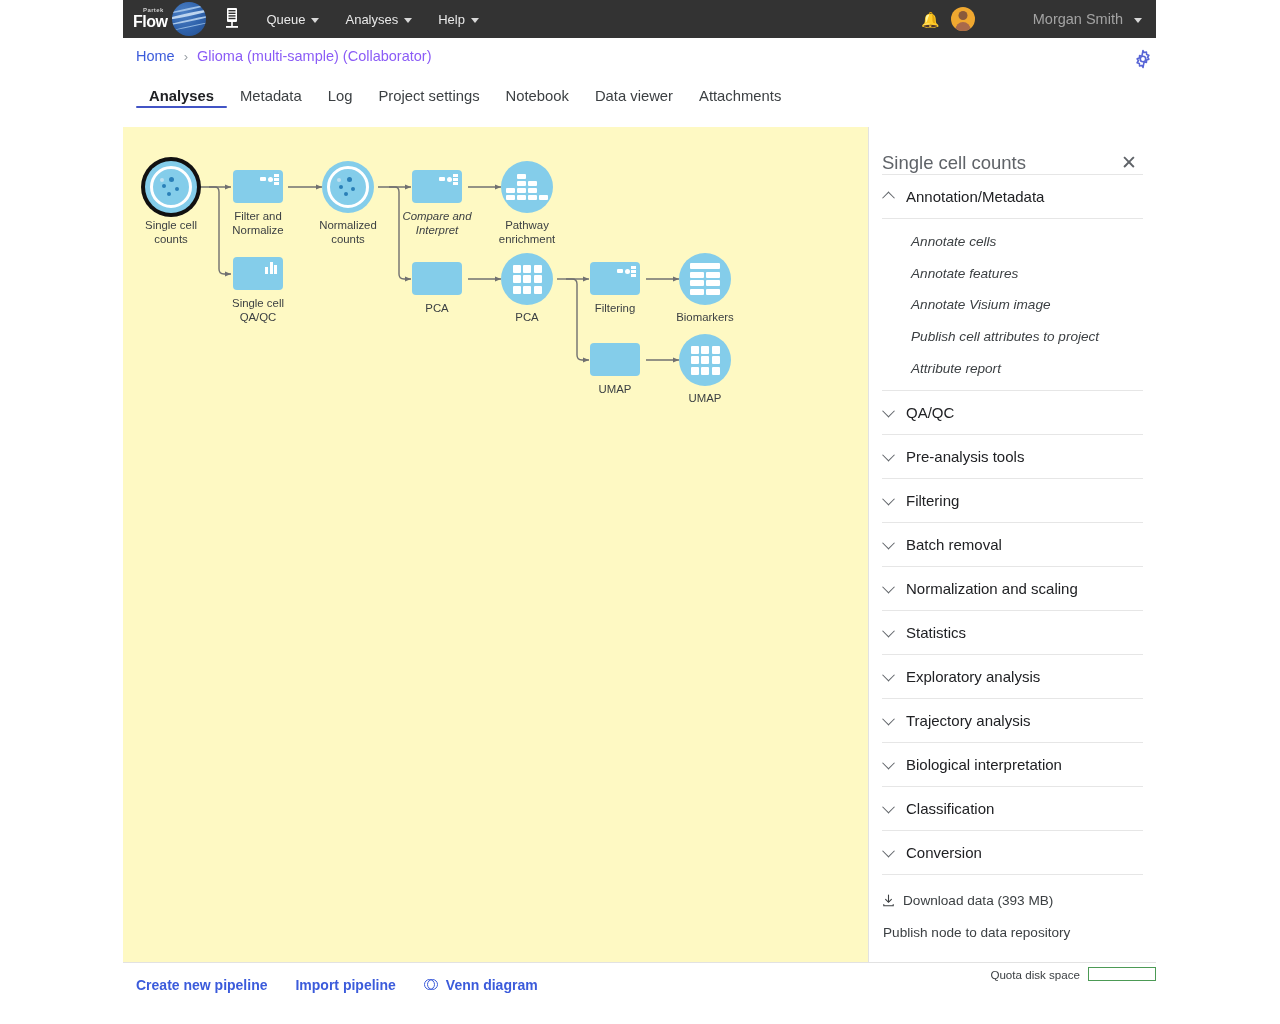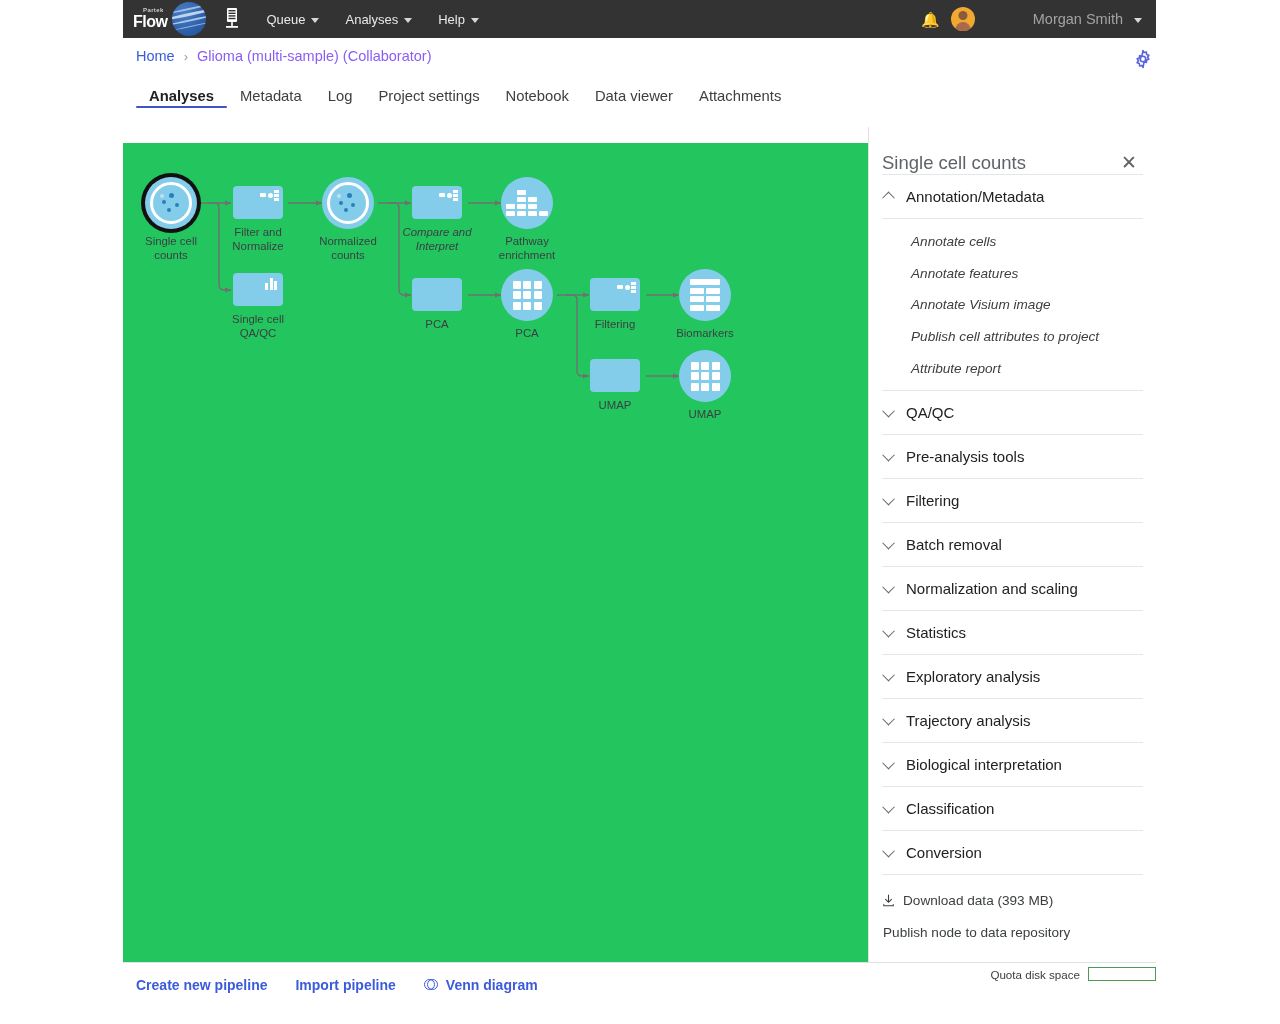--- a/index.html
+++ b/index.html
@@ -117,22 +117,22 @@
     cursor: pointer; position: relative; white-space: nowrap;
   }
   .tab.active { color: #202124; font-weight: bold; }
   .tab.active::after {
     content: ""; position: absolute; left: 0; right: 0; bottom: 0;
     height: 2.5px; background: #4254c5; border-radius: 2px;
   }
 
   
   .canvas {
-    position: absolute; left: 123px; top: 143px; width: 745px; height: 835px;
-    background: #22c55e; overflow: hidden;
+    position: absolute; left: 123px; top: 127px; width: 745px; height: 835px;
+    background: #fef9c3; overflow: hidden;
   }
   .panel-divider {
     position: absolute; left: 868px; top: 127px; width: 1px; height: 835px;
     background: #e2e2e2;
   }
 
   
   .node { position: absolute; }
   .node-label {
     position: absolute; left: 50%; transform: translateX(-50%);

